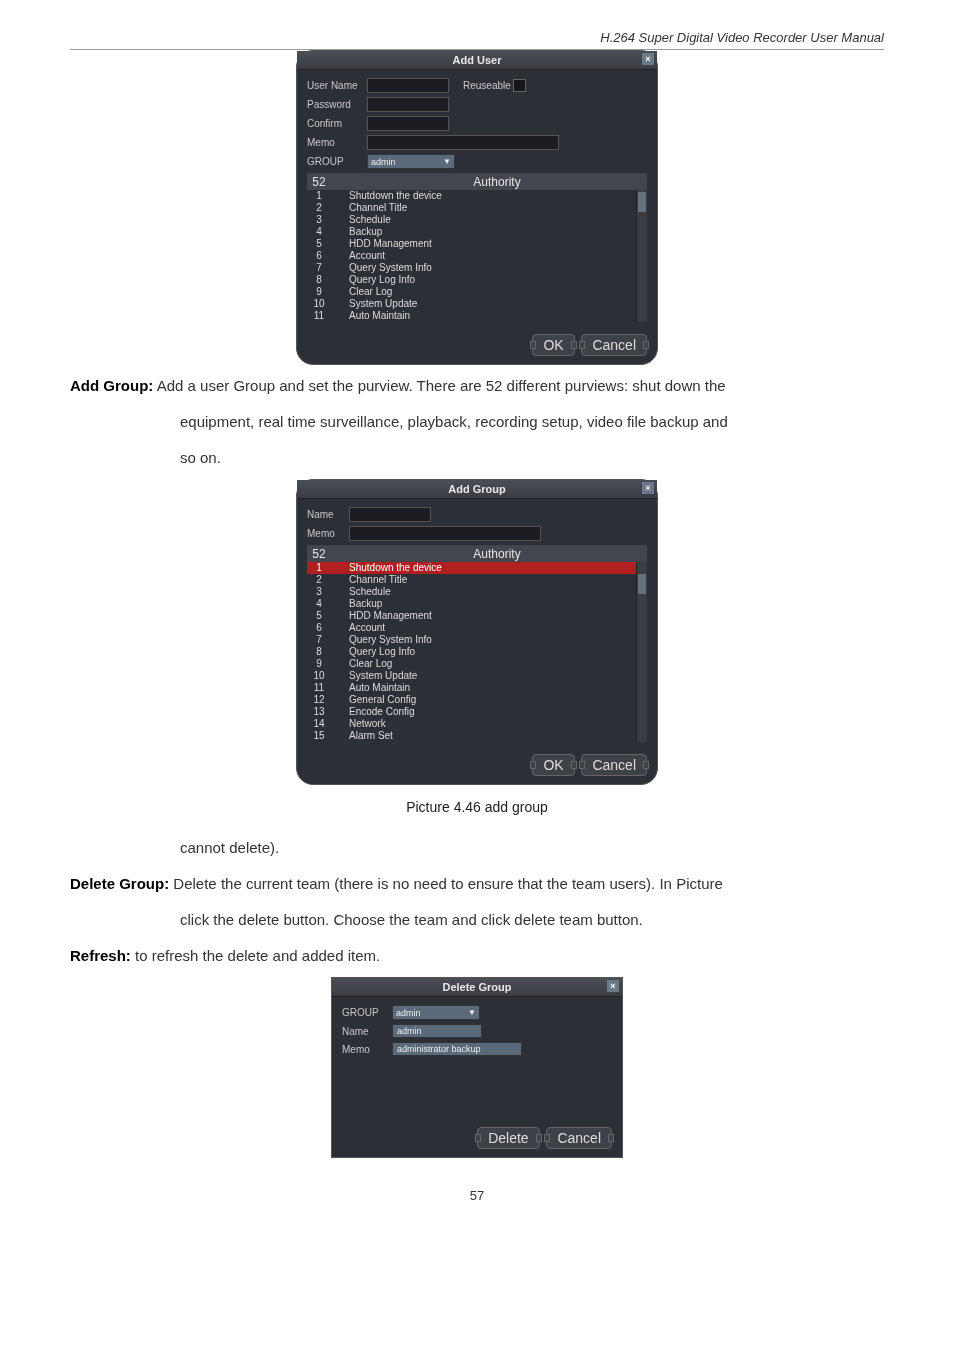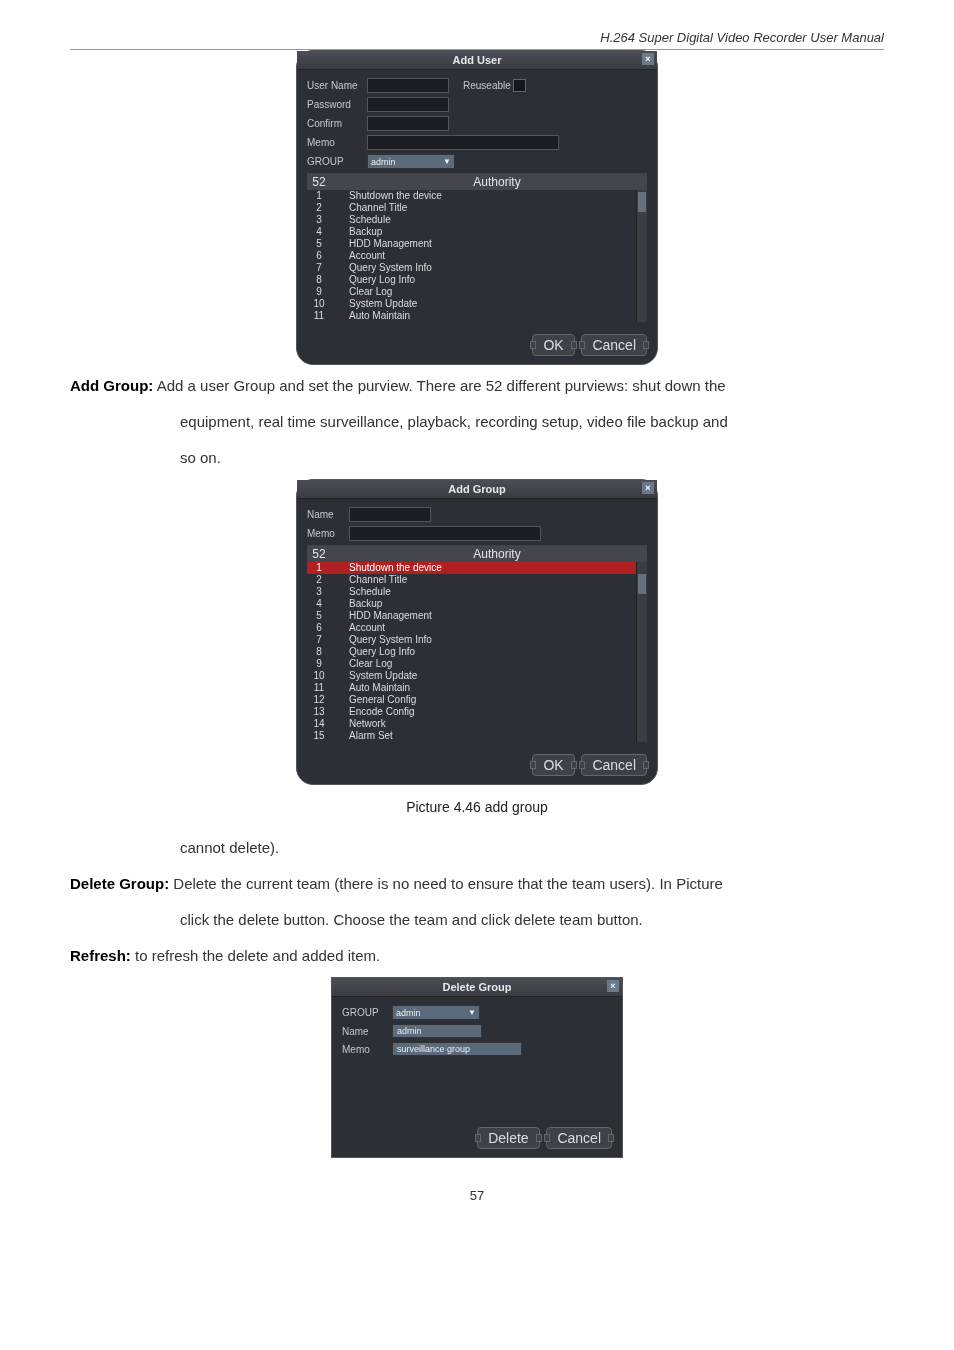--- a/index.html
+++ b/index.html
@@ -444,21 +444,21 @@
           <span>admin</span>
           <span class="arrow">▼</span>
         </span>
       </div>
       <div class="row">
         <span class="lbl">Name</span>
         <span class="inp-txt">admin</span>
       </div>
       <div class="row">
         <span class="lbl">Memo</span>
-        <span class="memo-txt">surveillance group</span>
+        <span class="memo-txt">administrator backup</span>
       </div>
       <div class="spacer"></div>
     </div>
     <div class="btnbar">
       <span class="btn"><span class="edge-l"></span><span>Delete</span><span class="edge-r"></span></span>
       <span class="btn"><span class="edge-l"></span><span>Cancel</span><span class="edge-r"></span></span>
     </div>
   </div>
 
   <div class="pagenum">57</div>

